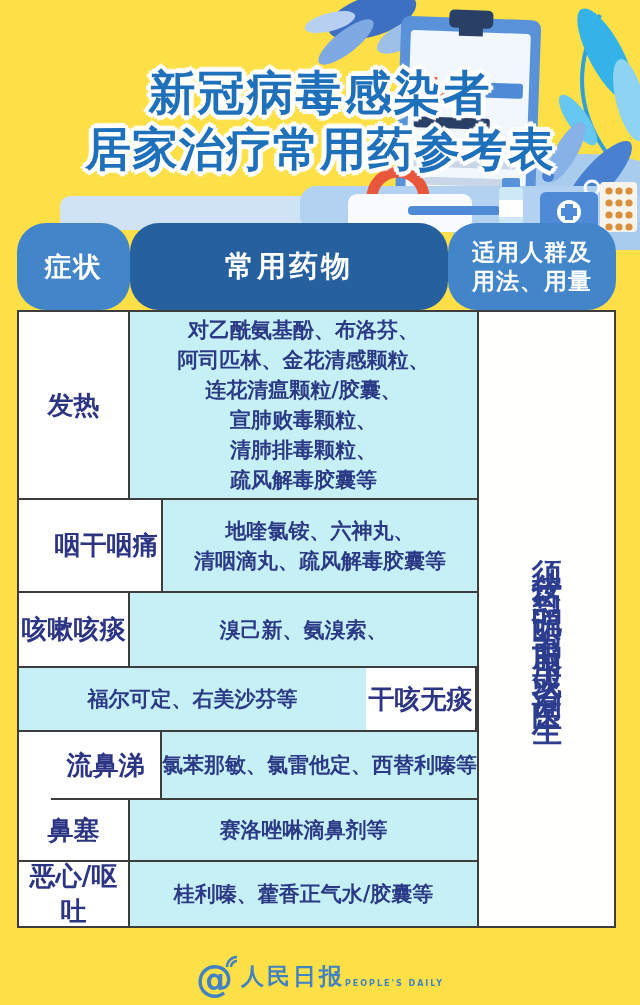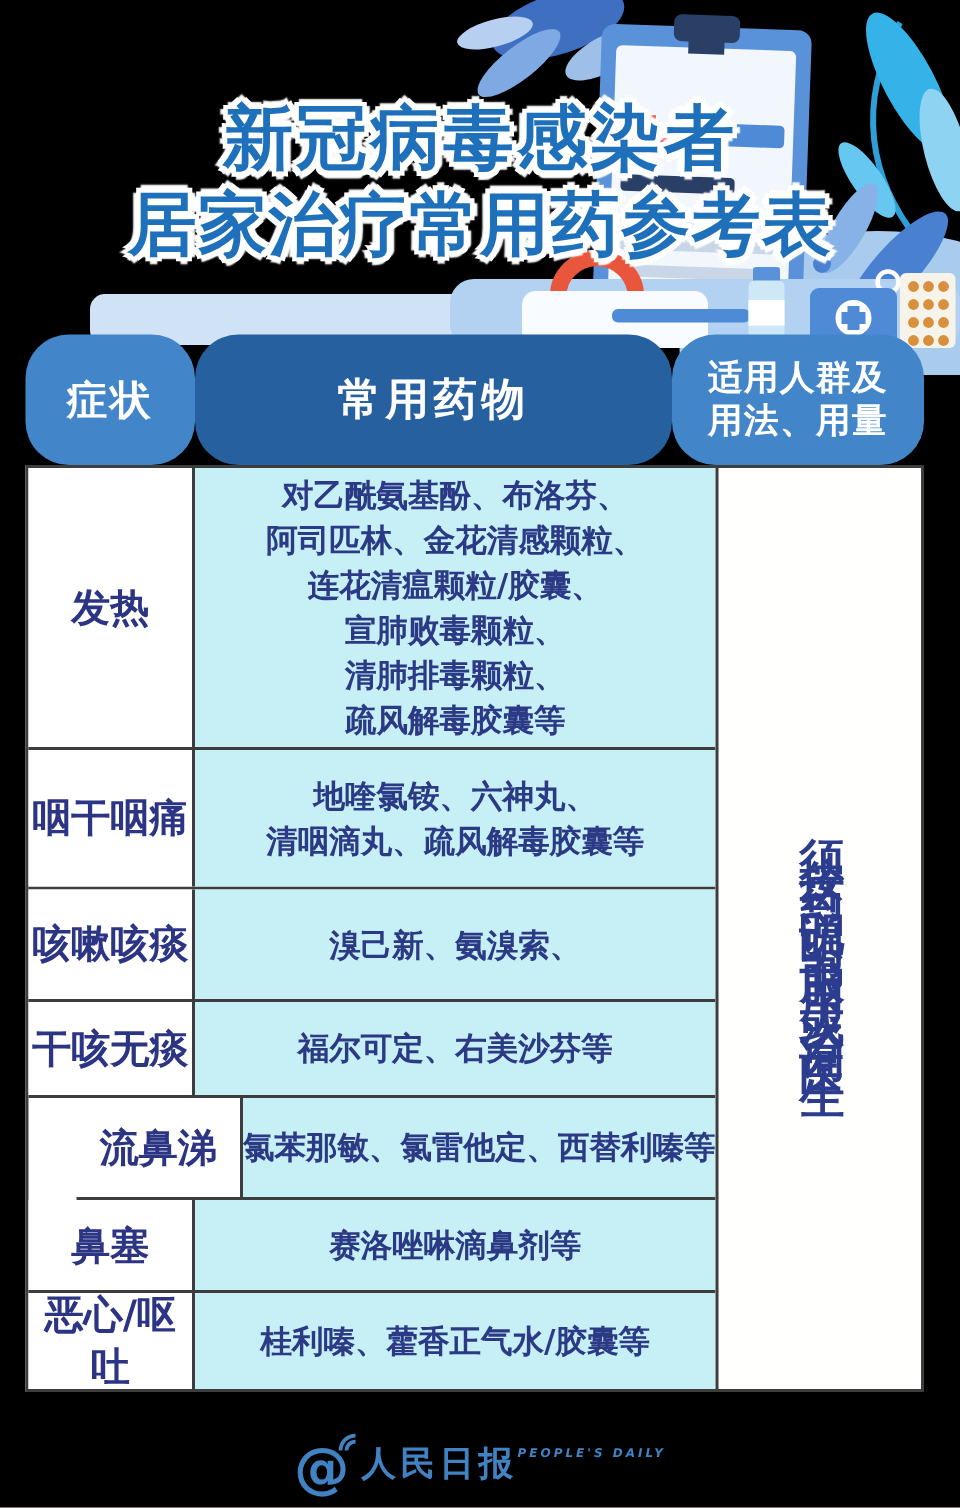--- a/index.html
+++ b/index.html
@@ -3,21 +3,21 @@
 <meta charset="utf-8">
 <style>
   * { margin:0; padding:0; box-sizing:border-box; }
   html,body { width:640px; }
   body {
     font-family:"DejaVu Sans","Liberation Sans",sans-serif;
     background:#faeacb;
   }
   .canvas {
     position:relative; width:640px; height:1005px;
-    background:#000000; overflow:hidden;
+    background:#fde047; overflow:hidden;
   }
   
   .illus { position:absolute; top:0; left:0; z-index:1; }
   
   .title {
     position:absolute; top:64px; left:0; width:640px; z-index:3;
     text-align:center; font-weight:900; color:#1f70ba;
     text-shadow:
       -3px -3px 0 #fff, -3px 0 0 #fff, -3px 3px 0 #fff,
        0 -3px 0 #fff,  0 3px 0 #fff,
@@ -32,21 +32,21 @@
   .h { display:flex; align-items:center; justify-content:center;
        color:#fff; font-weight:bold; text-align:center;border-radius:29px; }
   .h-sym { width:113px; background:#4285c9; font-size:27px; letter-spacing:2px; }
   .h-med { width:318px; background:#27609f; font-size:29px; letter-spacing:3px; }
   .h-use { width:168px; background:#4285c9; flex-direction:column; font-size:23px; line-height:29px; letter-spacing:1px; }
   .tbody { display:flex; width:599px; border:2px solid #3d3d3d; background:#fff; }
   .rows { flex:1; }
   .trow { display:flex; border-bottom:2px solid #3d3d3d; }
   .trow:last-child { border-bottom:none; }
   .trow:nth-child(1){ height:188px; }
-  .trow:nth-child(2){ height:93px; }
+  .trow:nth-child(2){ height:93px;padding-left:33px; }
   .trow:nth-child(3){ height:75px; }
   .trow:nth-child(4){ height:64px; }
   .trow:nth-child(5){ height:68px;margin-left:32px; }
   .trow:nth-child(6){ height:62px; }
   .trow:nth-child(7){ height:64px; }
   .cell.sym {
     width:111px; background:#fff; border-right:2px solid #3d3d3d;
     display:flex; align-items:center; justify-content:center;
     font-size:26px; font-weight:bold; color:#2c3484; text-align:center;
   }
@@ -65,21 +65,21 @@
     font-size:30px; font-weight:bold; color:#2c3c8e; letter-spacing:12px;
   }
   
   .footer { position:absolute; top:960px; left:0; width:640px; z-index:2;
             display:flex; justify-content:center; }
   .logo { display:flex; align-items:flex-start; color:#4182c2; }
   .at-wrap { position:relative; font-size:37px; font-weight:bold; line-height:38px; }
   .waves { position:absolute; top:-7px; right:-8px; }
   .logo-col { display:flex; flex-direction:row; margin-left:8px; padding-top:4px; }
   .logo-cn { font-size:23px; font-weight:bold; letter-spacing:3px; line-height:24px; }
-  .logo-en { font-size:8px; font-weight:bold; letter-spacing:2px; margin-top:0;font-style:italic; }
+  .logo-en { font-size:8px; font-weight:bold; letter-spacing:2px; margin-top:15px; }
 </style>
 </head>
 <body>
 
 <div class="canvas">
 
   <svg class="illus" width="640" height="250" viewBox="0 0 640 250">
 
     <ellipse cx="585" cy="232" rx="132" ry="78" fill="#a9cbee"></ellipse>
 
@@ -192,24 +192,24 @@
               <span class="medline">清咽滴丸、疏风解毒胶囊等</span>
             </div>
           </div>
           <div class="trow">
             <div class="cell sym">咳嗽咳痰</div>
             <div class="cell med">
               <span class="medline">溴己新、氨溴索、</span>
             </div>
           </div>
           <div class="trow">
+            <div class="cell med">
+              <span class="medline">福尔可定、右美沙芬等</span>
+            </div>
             <div class="cell sym">干咳无痰</div>
-            <div class="cell med">
-              <span class="medline">福尔可定、右美沙芬等</span>
-            </div>
           </div>
           <div class="trow">
             <div class="cell sym">流鼻涕</div>
             <div class="cell med">
               <span class="medline">氯苯那敏、氯雷他定、西替利嗪等</span>
             </div>
           </div>
           <div class="trow">
             <div class="cell sym">鼻塞</div>
             <div class="cell med">

